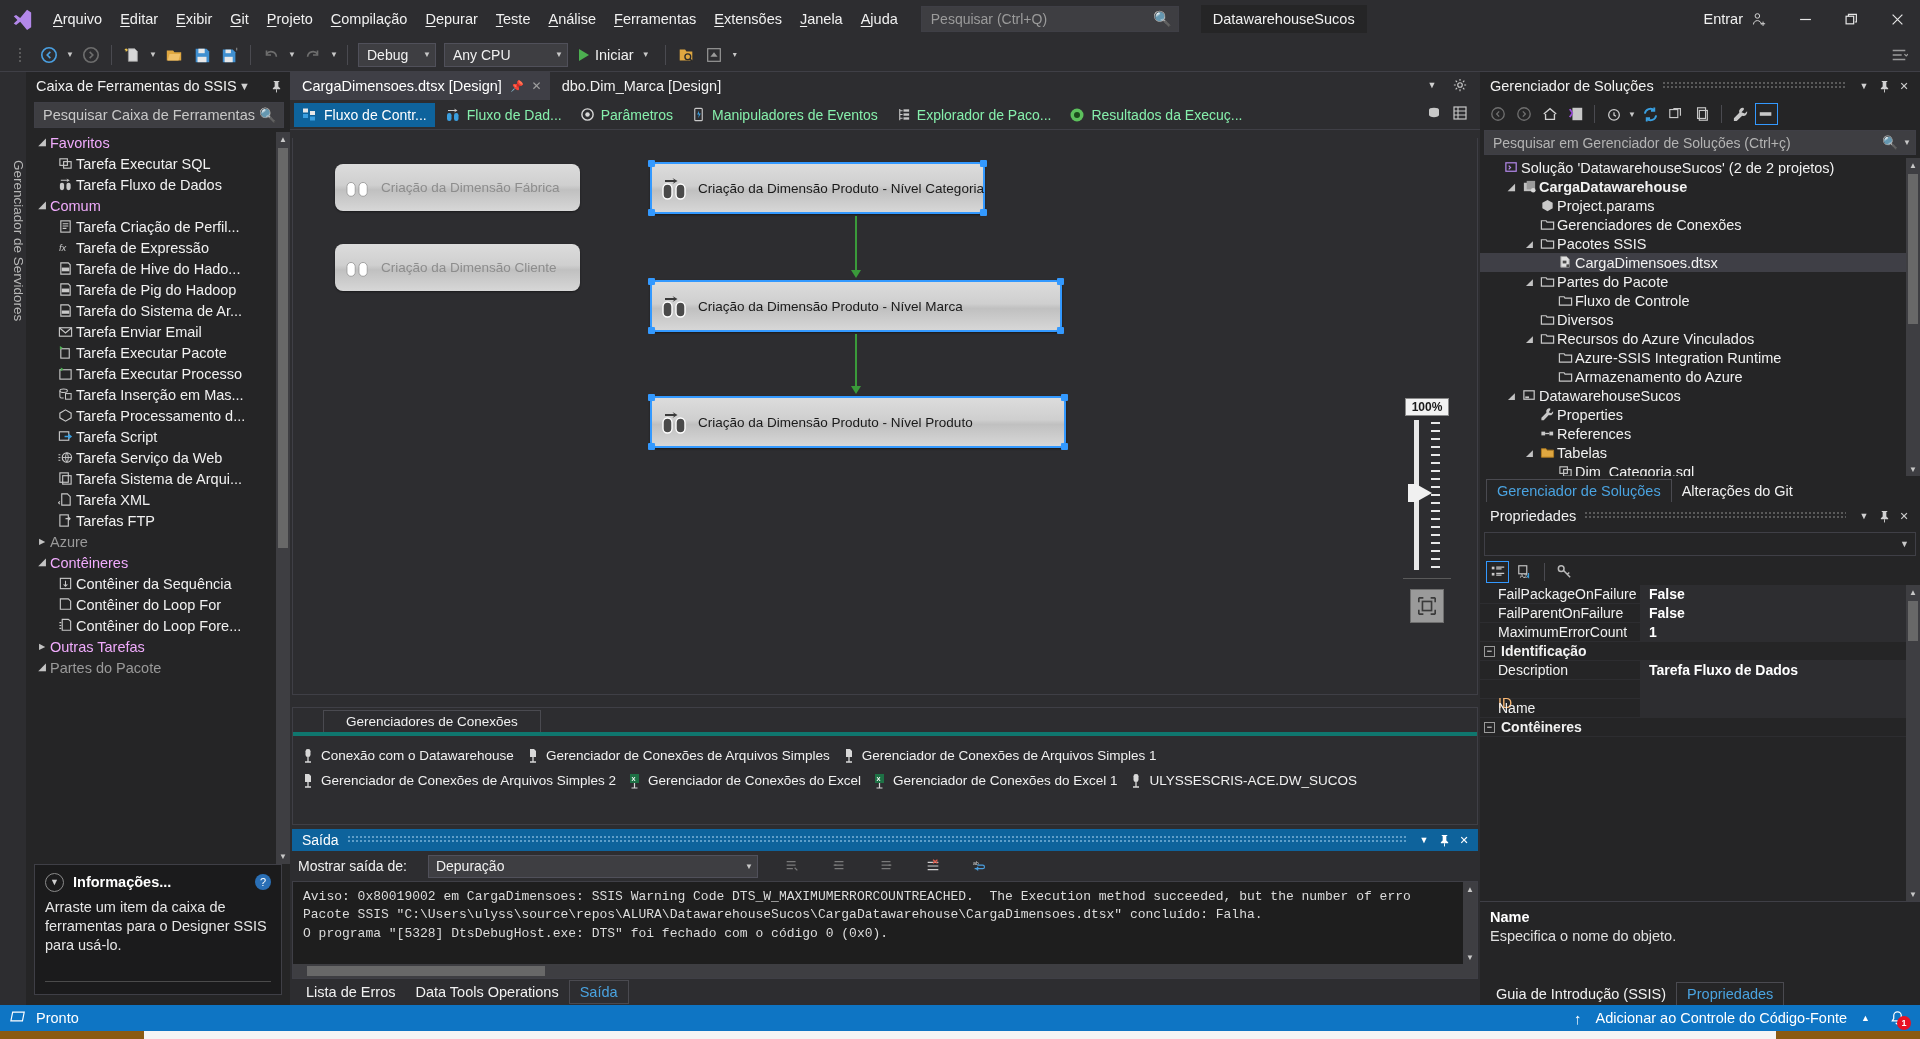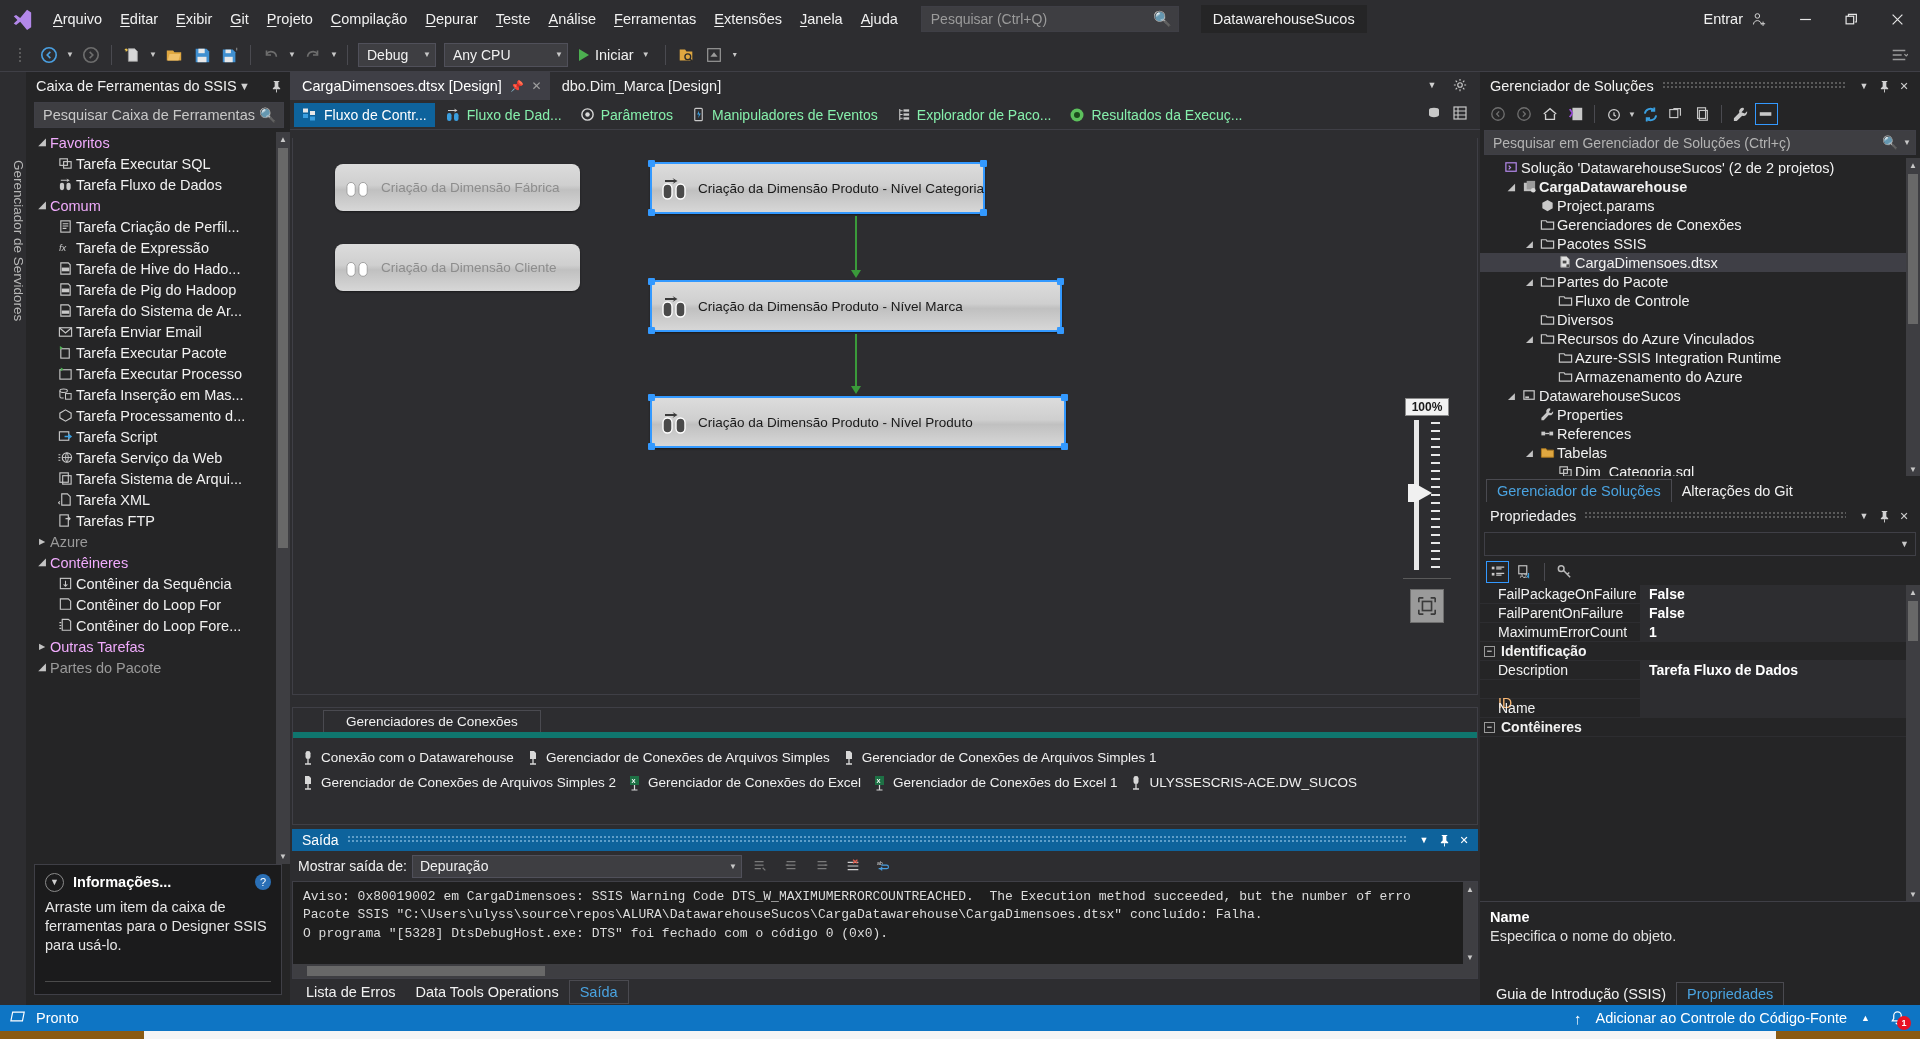--- a/index.html
+++ b/index.html
@@ -127,30 +127,30 @@
   .zoom-knob-box{ position:absolute; left:9px; width:8px; height:18px; background:#f0f0f0; }
   .fitbtn{ margin:10px auto 0 auto; width:34px;height:34px; background:#9a9a9a; border:1px solid #6e6e6e;
       display:flex;align-items:center;justify-content:center; }
   .zdiv{ border-top:1px solid #5a5a5a; margin:8px 4px 0 4px; }
 
   
   .connmgr{ height:118px; background:#2d2d30; border:1px solid #3f3f46; margin:4px 2px 0 2px; flex:none; display:flex; flex-direction:column;}
   .cm-tabrow{ height:24px; display:flex; align-items:flex-end; padding-left:30px; }
   .cm-tab{ border:1px solid #4a4a50; border-bottom:none; background:#2d2d30; color:#f1f1f1; font-size:13.5px;
       padding:3px 22px 3px 22px; }
-  .cm-body{ flex:1; border-top:6px solid #0f766e; padding:7px 0 0 6px; display:flex; flex-wrap:wrap; align-content:flex-start; }
+  .cm-body{ flex:1; border-top:4px solid #0f766e; padding:7px 0 0 6px; display:flex; flex-wrap:wrap; align-content:flex-start; }
   .cm-item{ display:flex; align-items:center; gap:6px; height:25px; padding:0 10px 0 2px; color:#f1f1f1; font-size:13.5px; white-space:nowrap;}
 
   
   .outpane{ height:176px; display:flex; flex-direction:column; flex:none; margin:4px 2px 0 2px; }
   .out-head{ height:22px; background:#0e639c; display:flex; align-items:center; padding:0 4px 0 10px; color:#ffffff; font-size:14px;}
   .out-head .hdots{ flex:1; margin:0 8px; height:8px;
      background-image:radial-gradient(#5f9ec9 1px, transparent 1px); background-size:4px 4px; background-position:0 3px;}
   .out-head .hbtn{ color:#ffffff; }
-  .out-toolbar{ height:30px; background:#2d2d30; display:flex; align-items:center; gap:5px; padding:0 6px; flex:none;}
+  .out-toolbar{ height:30px; background:#2d2d30; display:flex; align-items:center; gap:21px; padding:0 6px; flex:none;}
   .out-toolbar .lbl{ font-size:14px; color:#f1f1f1; }
   .out-combo{ width:330px; height:23px; background:#3e3e42; border:1px solid #50505a; display:flex; align-items:center;
       padding:0 4px 0 7px; font-size:14px; color:#f1f1f1; }
   .out-text{ flex:1; background:#1e1e1e; border:1px solid #3f3f46; position:relative; overflow:hidden; min-height:0;}
   .out-text pre{ font-family:"Liberation Mono", monospace; font-size:13px; color:#dcdcdc; line-height:1.42;
       padding:6px 0 0 10px; white-space:pre; }
   .out-vbar{ position:absolute; right:0; top:0; bottom:14px; width:14px; background:#3e3e42; }
   .out-hbar{ position:absolute; left:0; right:0; bottom:0; height:14px; background:#3e3e42; }
   .out-hbar .thumb{ position:absolute; left:14px; width:238px; top:2px; height:10px; background:#686868; }
   .out-vbar .up,.out-vbar .dn{ width:14px;height:14px;color:#c8c8c8;font-size:8px;display:flex;align-items:center;justify-content:center;}

